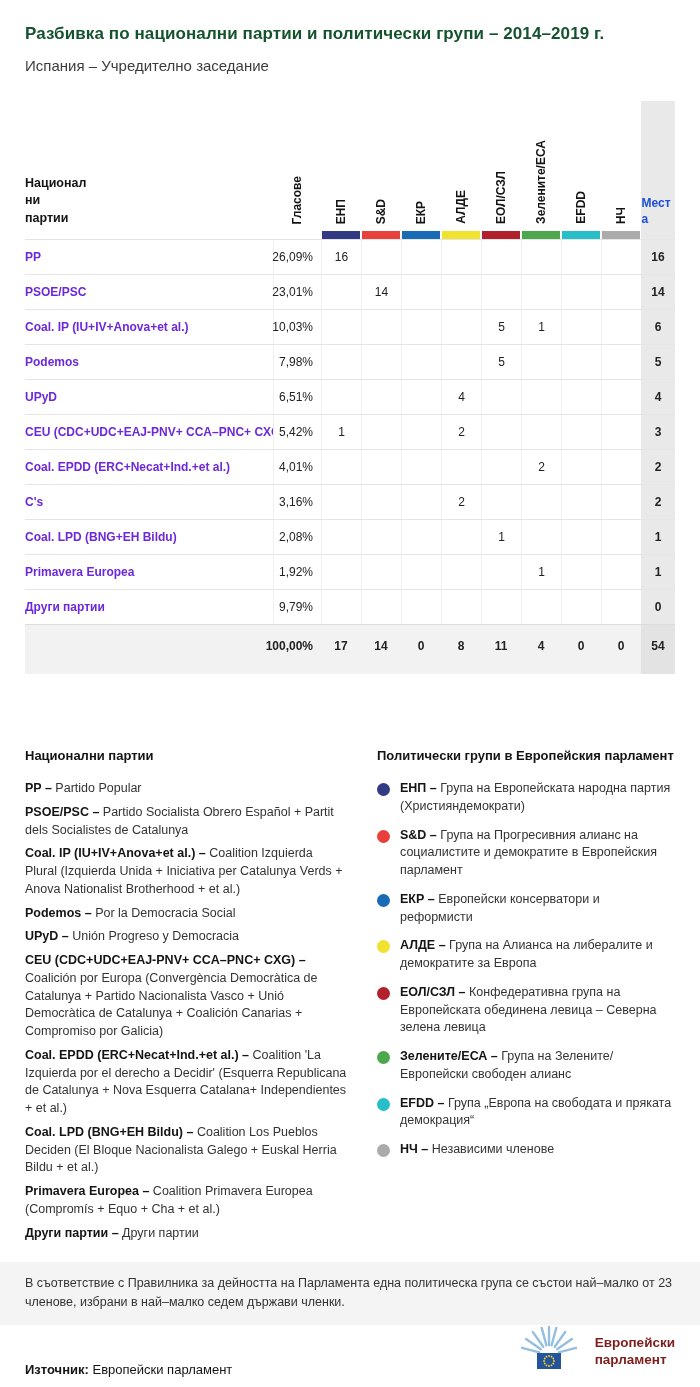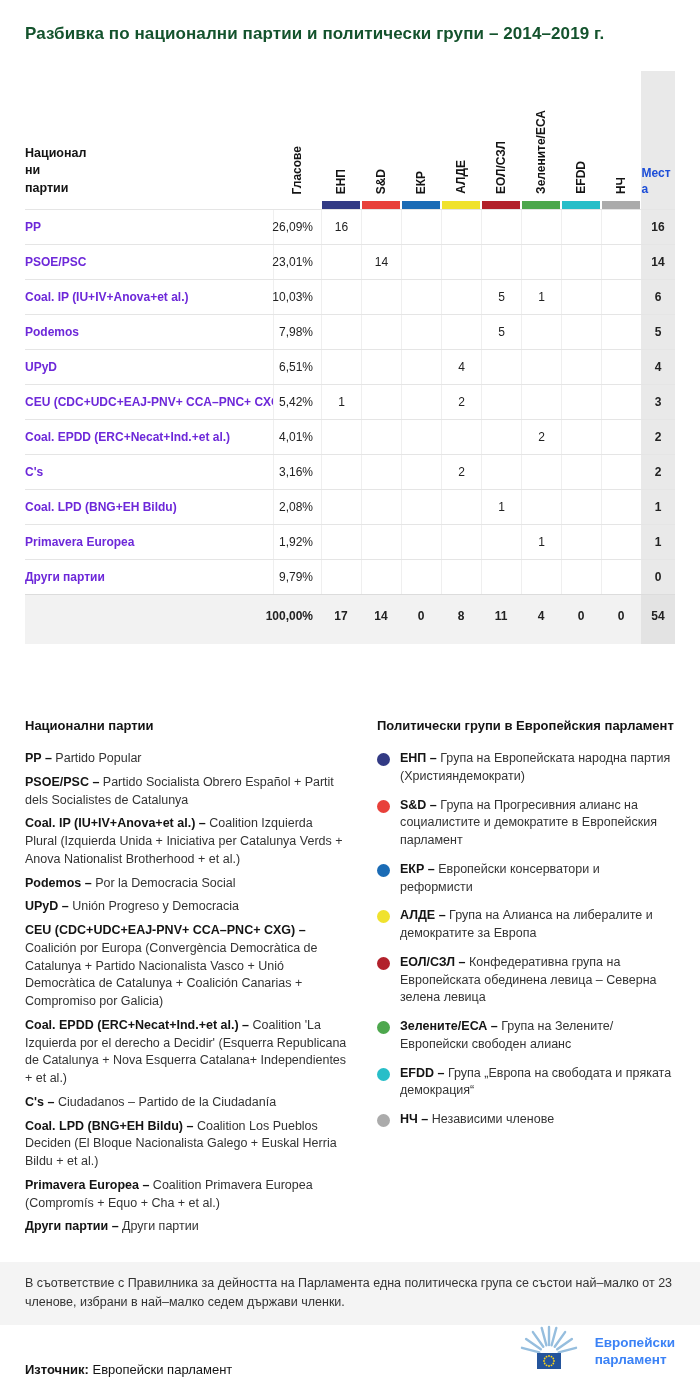--- a/index.html
+++ b/index.html
@@ -48,28 +48,29 @@
   .lp-item{font-size:12.5px;line-height:1.42;color:#333;margin-bottom:6px;}
   .lp-item strong,.lg-text strong{color:#141414;}
   .lg-item{display:flex;margin-bottom:11px;}
   .dot{flex:0 0 13px;width:13px;height:13px;border-radius:50%;margin:3px 10px 0 0;}
   .lg-text{font-size:12.5px;line-height:1.42;color:#333;}
 
   .note-band{position:absolute;left:0;top:1262px;width:700px;background:#f4f4f4;padding:12px 25px;font-size:12.5px;line-height:1.55;color:#333;}
   .source-row{position:absolute;left:25px;top:1322px;width:650px;height:60px;display:flex;justify-content:space-between;align-items:center;}
   .source{font-size:13px;color:#141414;margin-top:34px;}
   .logo{display:flex;align-items:center;}
-  .logo-text{margin-left:9px;font-size:13.5px;font-weight:700;color:#3b82f6;line-height:1.25;display:flex;flex-direction:column;}
+  .logo-text{margin-left:9px;font-size:13.5px;font-weight:700;color:#7f1d1d;line-height:1.25;display:flex;flex-direction:column;}
 </style>
 </head>
 <body>
 
 <div class="page">
 
   <h1 class="title">Разбивка по национални партии и политически групи – 2014–2019 г.</h1>
+  <h2 class="subtitle">Испания – Учредително заседание</h2>
 
   <div class="table">
 
     <div class="thead">
       <div class="cell party-col phead">
         <span class="phead-label">Национални партии</span>
       </div>
       <div class="cell votes-col vhead">
         <span class="vlabel">Гласове</span>
       </div>
@@ -330,21 +331,20 @@
           <p class="lp-item"><strong>Coal. IP (IU+IV+Anova+et al.) –</strong> <span>Coalition Izquierda Plural (Izquierda Unida + Iniciativa per Catalunya Verds + Anova Nationalist Brotherhood + et al.)</span></p>
 
           <p class="lp-item"><strong>Podemos –</strong> <span>Por la Democracia Social</span></p>
 
           <p class="lp-item"><strong>UPyD –</strong> <span>Unión Progreso y Democracia</span></p>
 
           <p class="lp-item"><strong>CEU (CDC+UDC+EAJ-PNV+ CCA–PNC+ CXG) –</strong> <span>Coalición por Europa (Convergència Democràtica de Catalunya + Partido Nacionalista Vasco + Unió Democràtica de Catalunya + Coalición Canarias + Compromiso por Galicia)</span></p>
 
           <p class="lp-item"><strong>Coal. EPDD (ERC+Necat+Ind.+et al.) –</strong> <span>Coalition 'La Izquierda por el derecho a Decidir' (Esquerra Republicana de Catalunya + Nova Esquerra Catalana+ Independientes + et al.)</span></p>
 
-          <p class="lp-item"><strong>C's –</strong> <span>Ciudadanos – Partido de la Ciudadanía</span></p>
 
           <p class="lp-item"><strong>Coal. LPD (BNG+EH Bildu) –</strong> <span>Coalition Los Pueblos Deciden (El Bloque Nacionalista Galego + Euskal Herria Bildu + et al.)</span></p>
 
           <p class="lp-item"><strong>Primavera Europea –</strong> <span>Coalition Primavera Europea (Compromís + Equo + Cha + et al.)</span></p>
 
           <p class="lp-item"><strong>Други партии –</strong> <span>Други партии</span></p>
         </div>
     </div>
     <div class="legend-right">
       <h3>Политически групи в Европейския парламент</h3>

